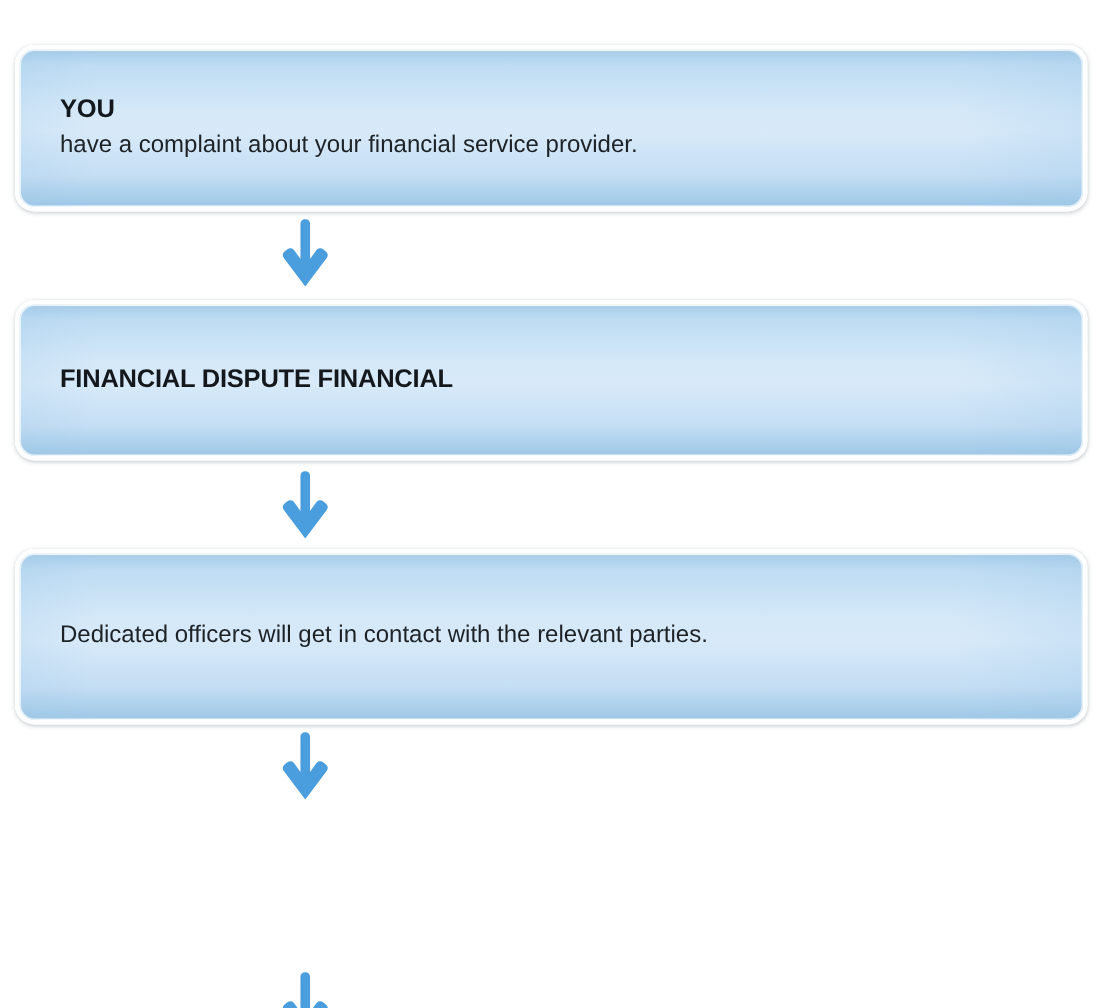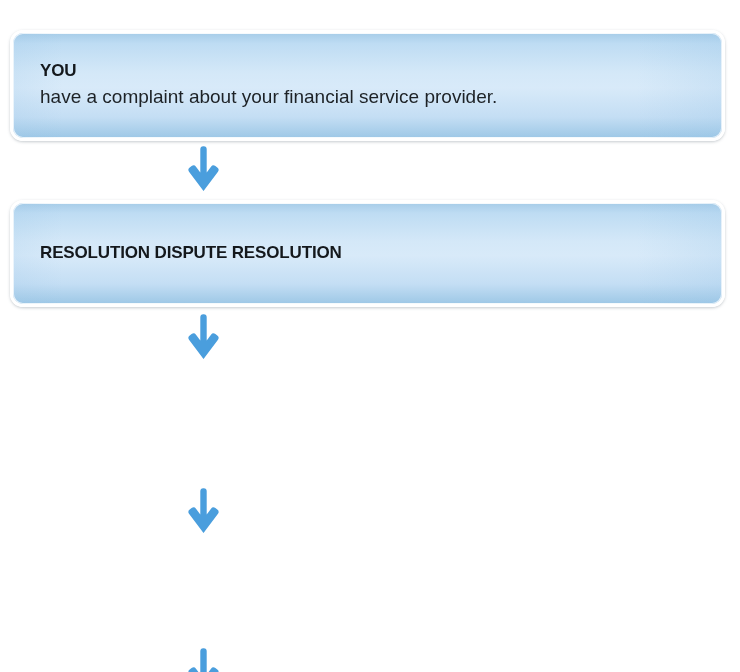--- a/index.html
+++ b/index.html
@@ -74,21 +74,21 @@
     font-size: 17px;
     font-weight: bold;
     color: #14181c;
     letter-spacing: -0.15px;
     line-height: 1.28;
     margin: 0 0 2px 0;
   }
   .box-text {
     position: relative;
     z-index: 2;
-    font-size: 19px;
+    font-size: 16px;
     font-weight: normal;
     color: #1d2226;
     line-height: 1.42;
     margin: 0;
   }
   .box-3 .box-text { line-height: 1.3; }
   .box-4 .box-text { max-width: 645px; }
 
   
   .flow-arrow {
@@ -113,29 +113,32 @@
     <div class="box-text">have a complaint about your financial service provider.</div>
   </div>
 
   <div class="flow-arrow arrow-1">
     <svg viewBox="0 0 33 45" xmlns="http://www.w3.org/2000/svg" aria-hidden="true">
       <path d="M16.5 45 L2.2 26.0 a3.1 3.1 0 0 1 0.5 -4.4 l1.9 -1.5 a3.1 3.1 0 0 1 4.4 0.6 L13.3 26.6 L13.3 3.2 a3.0 3.0 0 0 1 3.0 -3.0 l0.4 0 a3.0 3.0 0 0 1 3.0 3.0 L19.7 26.6 L24.0 20.7 a3.1 3.1 0 0 1 4.4 -0.6 l1.9 1.5 a3.1 3.1 0 0 1 0.5 4.4 Z" fill="#4a9edd"></path>
     </svg>
   </div>
 
   <div class="flow-box box-2">
-    <div class="box-heading">RESOLUTION DISPUTE RESOLUTION</div>
+    <div class="box-heading">FINANCIAL DISPUTE FINANCIAL</div>
   </div>
 
   <div class="flow-arrow arrow-2">
     <svg viewBox="0 0 33 45" xmlns="http://www.w3.org/2000/svg" aria-hidden="true">
       <path d="M16.5 45 L2.2 26.0 a3.1 3.1 0 0 1 0.5 -4.4 l1.9 -1.5 a3.1 3.1 0 0 1 4.4 0.6 L13.3 26.6 L13.3 3.2 a3.0 3.0 0 0 1 3.0 -3.0 l0.4 0 a3.0 3.0 0 0 1 3.0 3.0 L19.7 26.6 L24.0 20.7 a3.1 3.1 0 0 1 4.4 -0.6 l1.9 1.5 a3.1 3.1 0 0 1 0.5 4.4 Z" fill="#4a9edd"></path>
     </svg>
   </div>
 
+  <div class="flow-box box-3">
+    <div class="box-text">Dedicated officers will get in contact with the relevant parties.</div>
+  </div>
 
   <div class="flow-arrow arrow-3">
     <svg viewBox="0 0 33 45" xmlns="http://www.w3.org/2000/svg" aria-hidden="true">
       <path d="M16.5 45 L2.2 26.0 a3.1 3.1 0 0 1 0.5 -4.4 l1.9 -1.5 a3.1 3.1 0 0 1 4.4 0.6 L13.3 26.6 L13.3 3.2 a3.0 3.0 0 0 1 3.0 -3.0 l0.4 0 a3.0 3.0 0 0 1 3.0 3.0 L19.7 26.6 L24.0 20.7 a3.1 3.1 0 0 1 4.4 -0.6 l1.9 1.5 a3.1 3.1 0 0 1 0.5 4.4 Z" fill="#4a9edd"></path>
     </svg>
   </div>
 
 
   <div class="flow-arrow arrow-4">
     <svg viewBox="0 0 33 45" xmlns="http://www.w3.org/2000/svg" aria-hidden="true">

